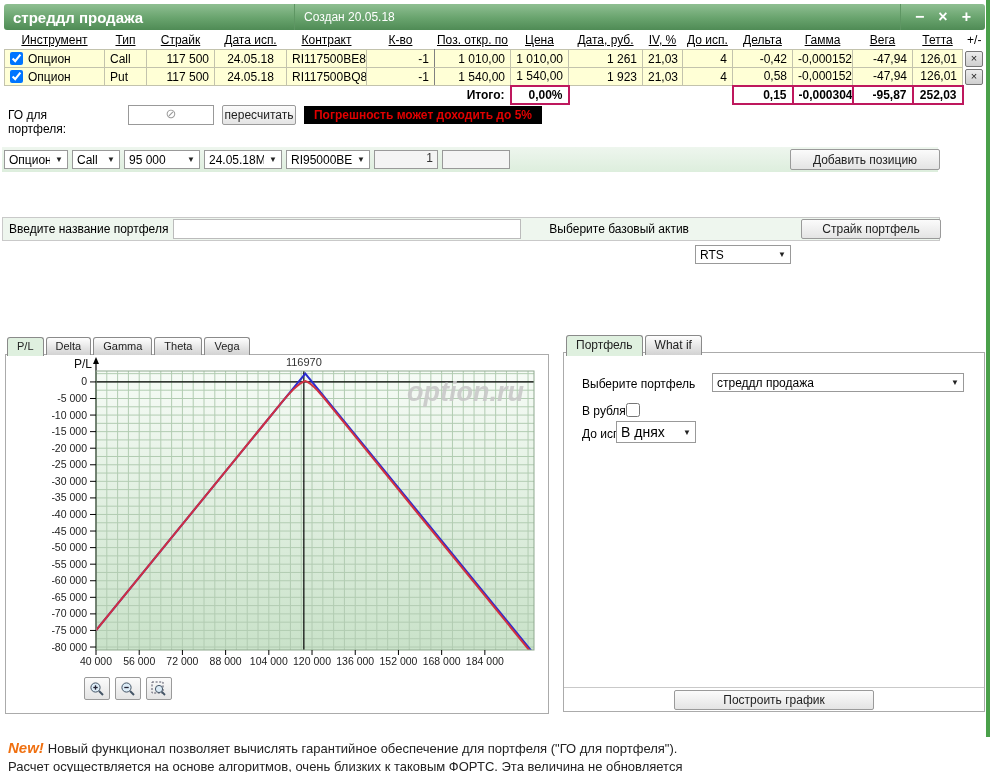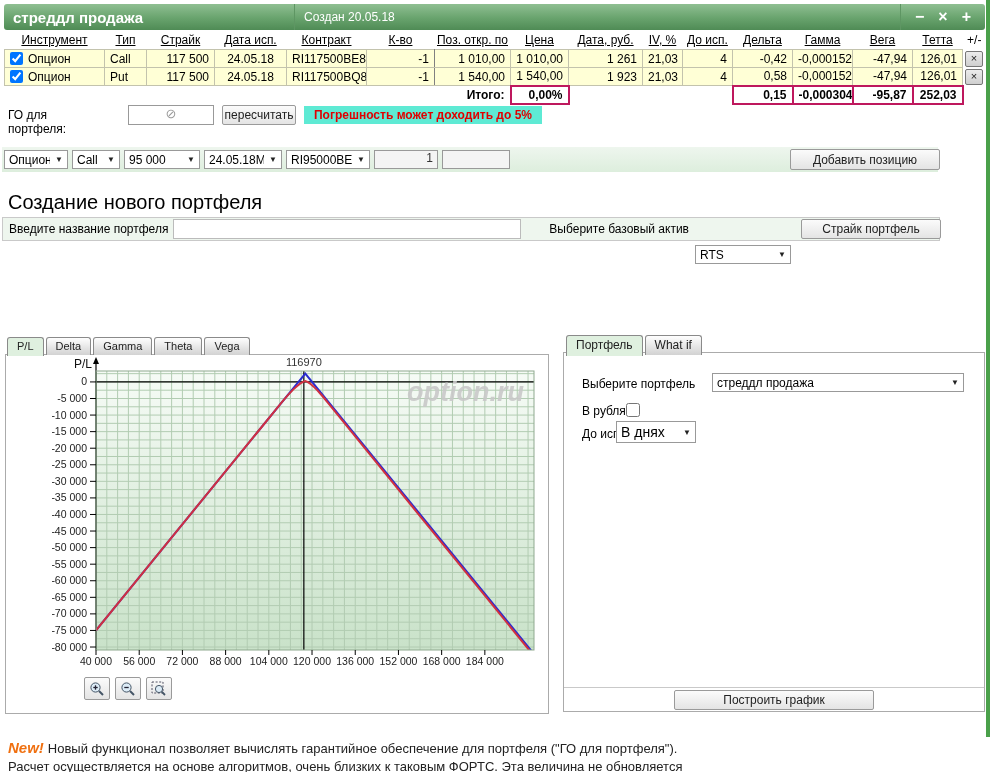--- a/index.html
+++ b/index.html
@@ -34,21 +34,21 @@
   tr.totals td { font-weight:bold; }
   td.tborder { border:2px solid #be185d; }
   .cb { width:13px; height:13px; vertical-align:-2px; margin-right:5px; }
 
   
   .gorow { position:absolute; left:8px; top:105px; height:20px; font-size:12px; }
   .gorow .lbl { position:absolute; left:0; top:3px; }
   .goinput { position:absolute; left:120px; top:0; width:86px; height:20px;
     border:1px solid #999; background:#fff; text-align:center; color:#999; font-size:13px; }
   .gobtn { position:absolute; left:214px; top:0; width:74px; height:20px; }
-  .warn { position:absolute; left:296px; top:1px; width:238px; height:18px; background:#5eead4;
+  .warn { position:absolute; left:296px; top:1px; width:238px; height:18px; background:#000000;
     color:#e00000; font-weight:bold; font-size:12px; line-height:18px; text-align:center; }
 
   .btn { border:1px solid #9a9a9a; border-radius:2px; background:linear-gradient(#fbfbfb,#e4e4e4);
     font-family:"Liberation Sans",sans-serif; font-size:12px; color:#222; cursor:pointer; }
 
   h2.sect { position:absolute; left:8px; font-size:20px; font-weight:normal; color:#000; }
 
   
   .newposrow { position:absolute; left:2px; top:147px; width:936px; height:25px;
     background:linear-gradient(#eef6ee,#ddeedd); display:flex; align-items:center; gap:4px;
@@ -251,21 +251,20 @@
       </div>
     <div class="sel" style="width:84px">
         <span class="val">RI95000BE8D</span>
         <span class="arr">▼</span>
       </div>
     <div class="qtybox">1</div>
     <div class="emptybox"></div>
     <button class="btn addposbtn">Добавить позицию</button>
   </div>
 
-  <h2 class="sect" style="top:191px">Создание нового портфеля</h2>
   <div class="pfrow">
     <span class="namelbl">Введите название портфеля</span>
     <input class="nameinput" value="" style="">
     <span class="assetlbl">Выберите базовый актив</span>
     <div class="sel assetsel">
         <span class="val">RTS</span>
         <span class="arr">▼</span>
       </div>
     <button class="btn createbtn">Страйк портфель</button>
   </div>

